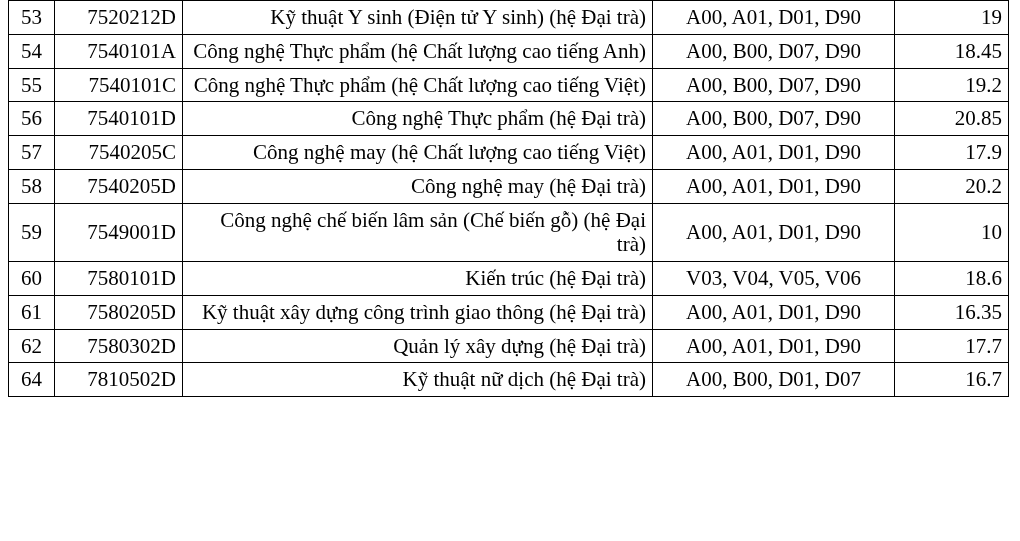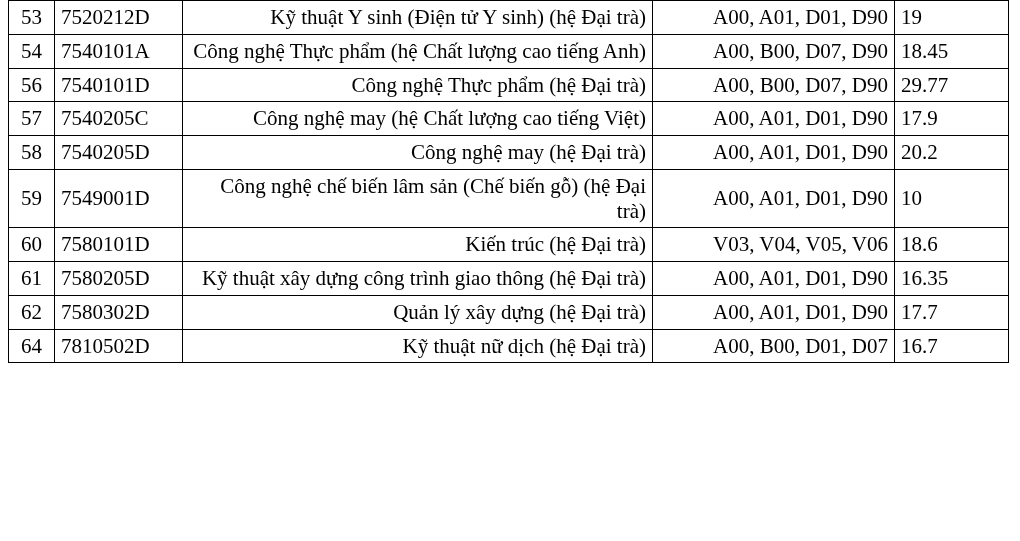--- a/index.html
+++ b/index.html
@@ -37,34 +37,34 @@
   col.c-stt { width: 46px; }
   col.c-code { width: 128px; }
   col.c-name { width: 470px; }
   col.c-blocks { width: 242px; }
   col.c-score { width: 114px; }
 
   td.stt {
     text-align: center;
   }
   td.code {
-    text-align: left;
+    text-align: right;
     white-space: nowrap;
   }
   td.name {
     text-align: right;
     padding-left: 10px;
     padding-right: 4px;
   }
   td.blocks {
-    text-align: right;
+    text-align: center;
     white-space: nowrap;
   }
   td.score {
-    text-align: left;
+    text-align: right;
   }
 </style>
 </head>
 <body>
 
 <div class="sheet">
   <table class="score-table">
     <colgroup>
       <col class="c-stt">
       <col class="c-code">
@@ -81,25 +81,32 @@
         <td class="score">19</td>
       </tr>
       <tr>
         <td class="stt">54</td>
         <td class="code">7540101A</td>
         <td class="name">Công nghệ Thực phẩm (hệ Chất lượng cao tiếng Anh)</td>
         <td class="blocks">A00, B00, D07, D90</td>
         <td class="score">18.45</td>
       </tr>
       <tr>
+        <td class="stt">55</td>
+        <td class="code">7540101C</td>
+        <td class="name">Công nghệ Thực phẩm (hệ Chất lượng cao tiếng Việt)</td>
+        <td class="blocks">A00, B00, D07, D90</td>
+        <td class="score">19.2</td>
+      </tr>
+      <tr>
         <td class="stt">56</td>
         <td class="code">7540101D</td>
         <td class="name">Công nghệ Thực phẩm (hệ Đại trà)</td>
         <td class="blocks">A00, B00, D07, D90</td>
-        <td class="score">29.77</td>
+        <td class="score">20.85</td>
       </tr>
       <tr>
         <td class="stt">57</td>
         <td class="code">7540205C</td>
         <td class="name">Công nghệ may (hệ Chất lượng cao tiếng Việt)</td>
         <td class="blocks">A00, A01, D01, D90</td>
         <td class="score">17.9</td>
       </tr>
       <tr>
         <td class="stt">58</td>

